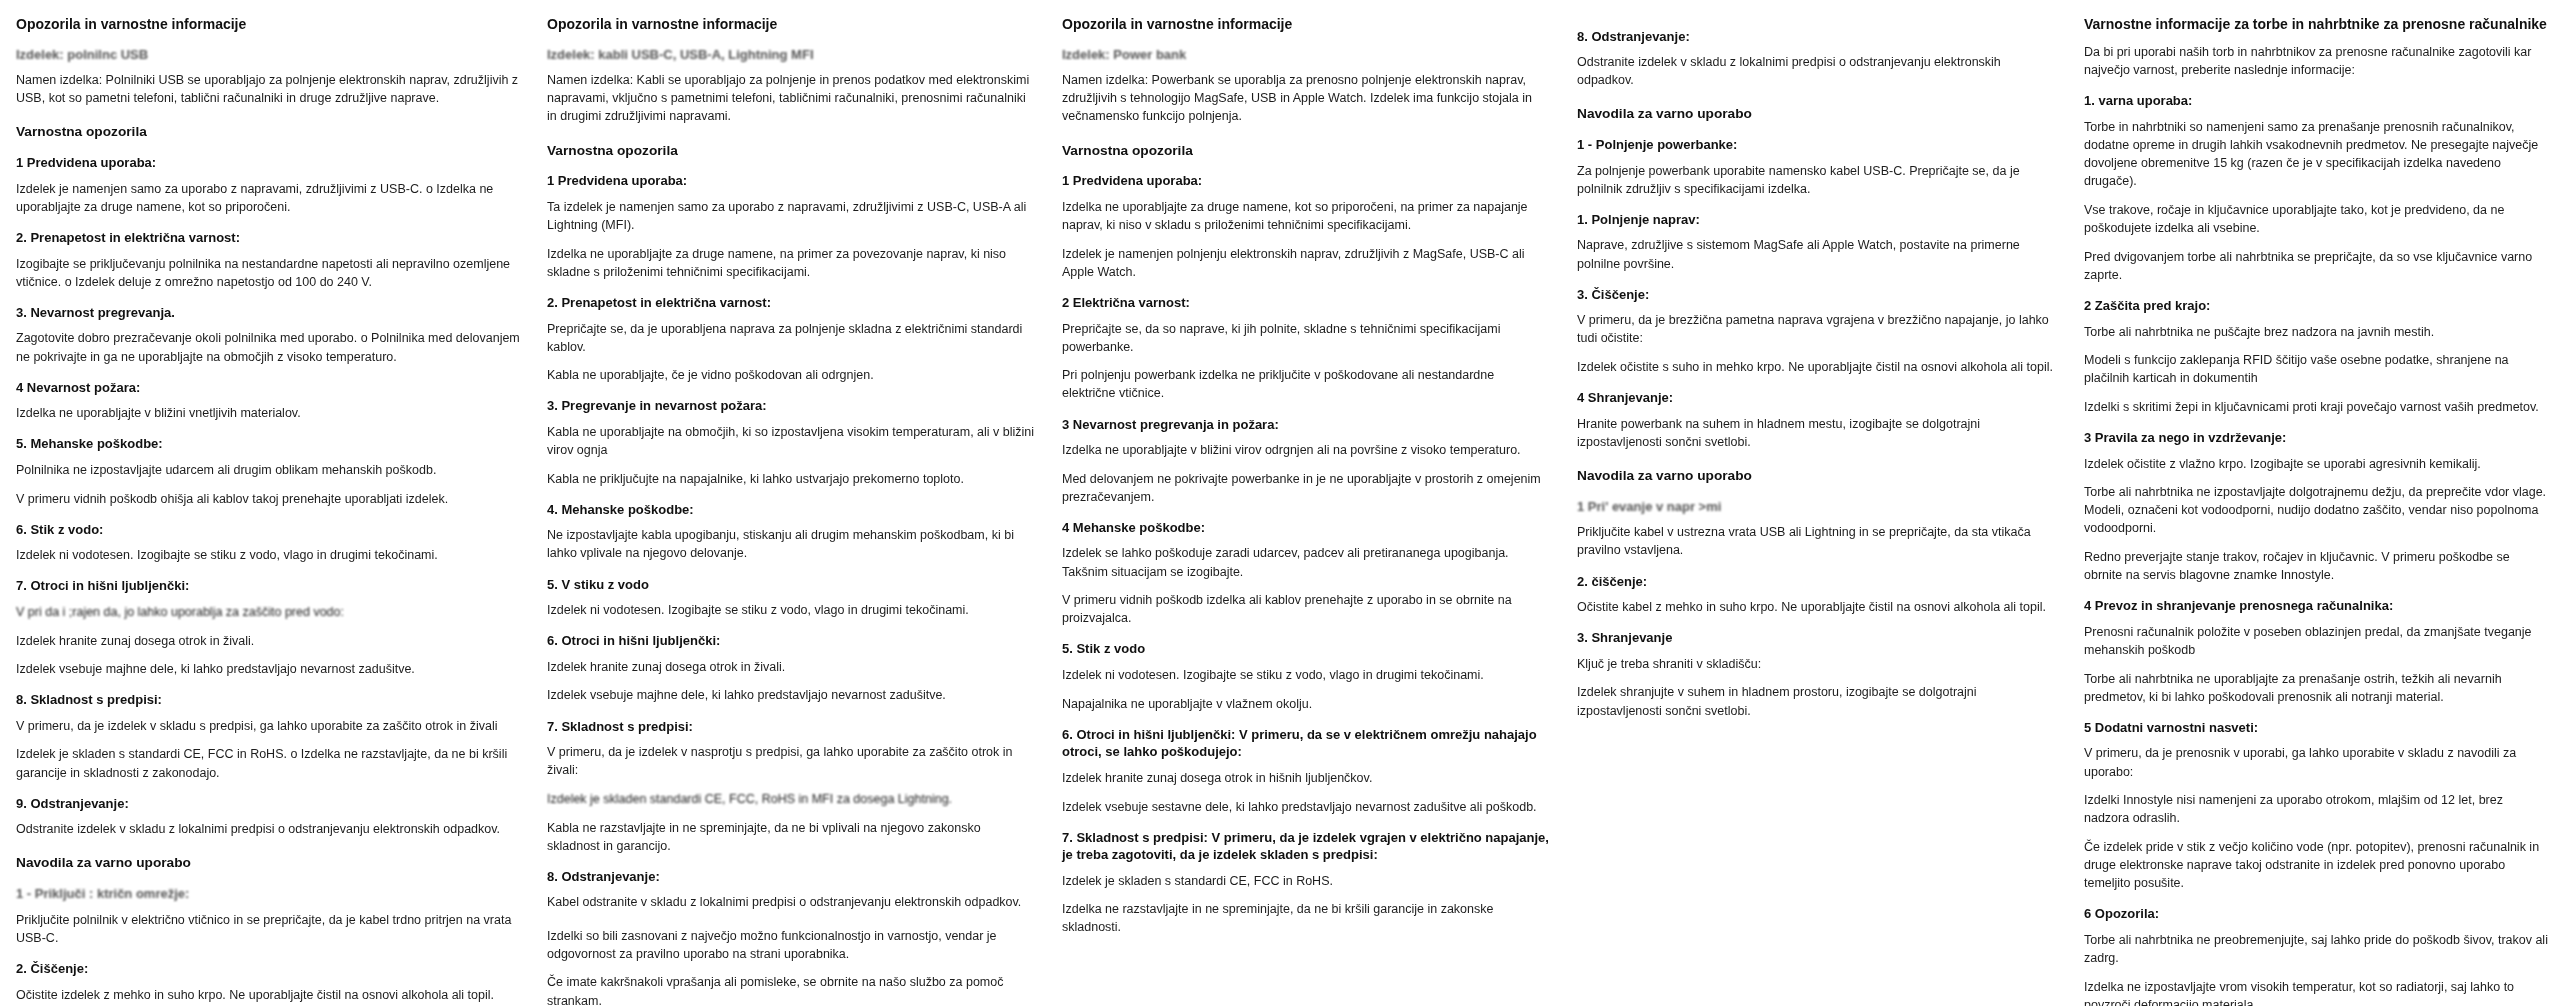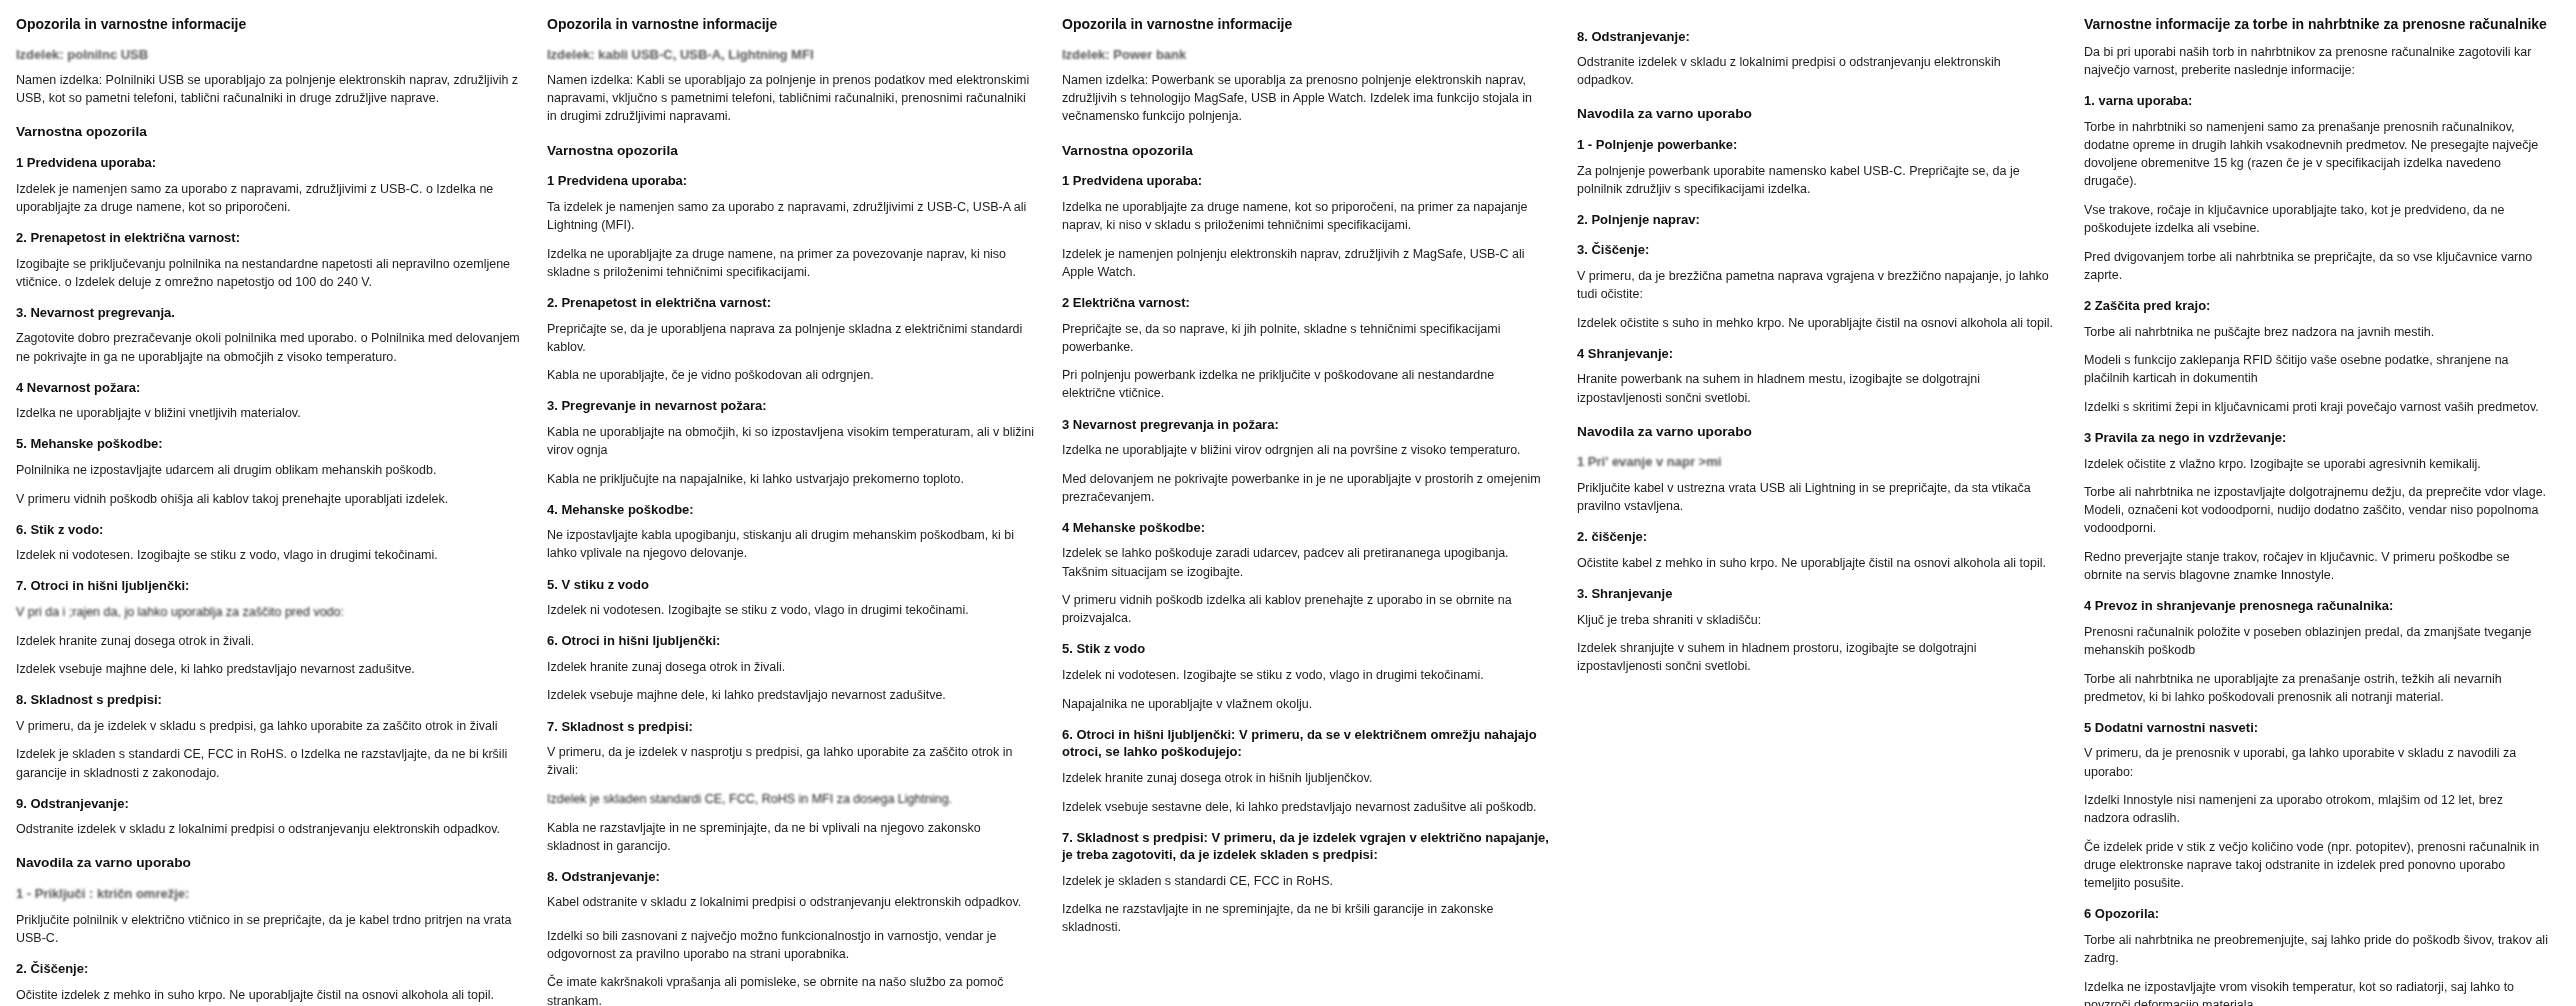--- a/index.html
+++ b/index.html
@@ -166,21 +166,22 @@
       <h4 class="h-item">7. Skladnost s predpisi: V primeru, da je izdelek vgrajen v električno napajanje, je treba zagotoviti, da je izdelek skladen s predpisi:</h4>
       <p class="body">Izdelek je skladen s standardi CE, FCC in RoHS.</p>
       <p class="body">Izdelka ne razstavljajte in ne spreminjajte, da ne bi kršili garancije in zakonske skladnosti.</p>
     </div>
   <div class="column col-4">
       <h4 class="h-item">8. Odstranjevanje:</h4>
       <p class="body">Odstranite izdelek v skladu z lokalnimi predpisi o odstranjevanju elektronskih odpadkov.</p>
       <h3 class="h-sub">Navodila za varno uporabo</h3>
       <h4 class="h-item">1 - Polnjenje powerbanke:</h4>
       <p class="body">Za polnjenje powerbank uporabite namensko kabel USB-C. Prepričajte se, da je polnilnik združljiv s specifikacijami izdelka.</p>
-      <h4 class="h-item">2. Polnjenje naprav:</h4>
+      <h4 class="h-item">1. Polnjenje naprav:</h4>
+      <p class="body">Naprave, združljive s sistemom MagSafe ali Apple Watch, postavite na primerne polnilne površine.</p>
       <h4 class="h-item">3. Čiščenje:</h4>
       <p class="body">V primeru, da je brezžična pametna naprava vgrajena v brezžično napajanje, jo lahko tudi očistite:</p>
       <p class="body">Izdelek očistite s suho in mehko krpo. Ne uporabljajte čistil na osnovi alkohola ali topil.</p>
       <h4 class="h-item">4 Shranjevanje:</h4>
       <p class="body">Hranite powerbank na suhem in hladnem mestu, izogibajte se dolgotrajni izpostavljenosti sončni svetlobi.</p>
       <h3 class="h-sub">Navodila za varno uporabo</h3>
       <h4 class="h-item"><span class="blurred">1 Pri'  evanje v napr   &gt;mi</span></h4>
       <p class="body">Priključite kabel v ustrezna vrata USB ali Lightning in se prepričajte, da sta vtikača pravilno vstavljena.</p>
       <h4 class="h-item">2. čiščenje:</h4>
       <p class="body">Očistite kabel z mehko in suho krpo. Ne uporabljajte čistil na osnovi alkohola ali topil.</p>

